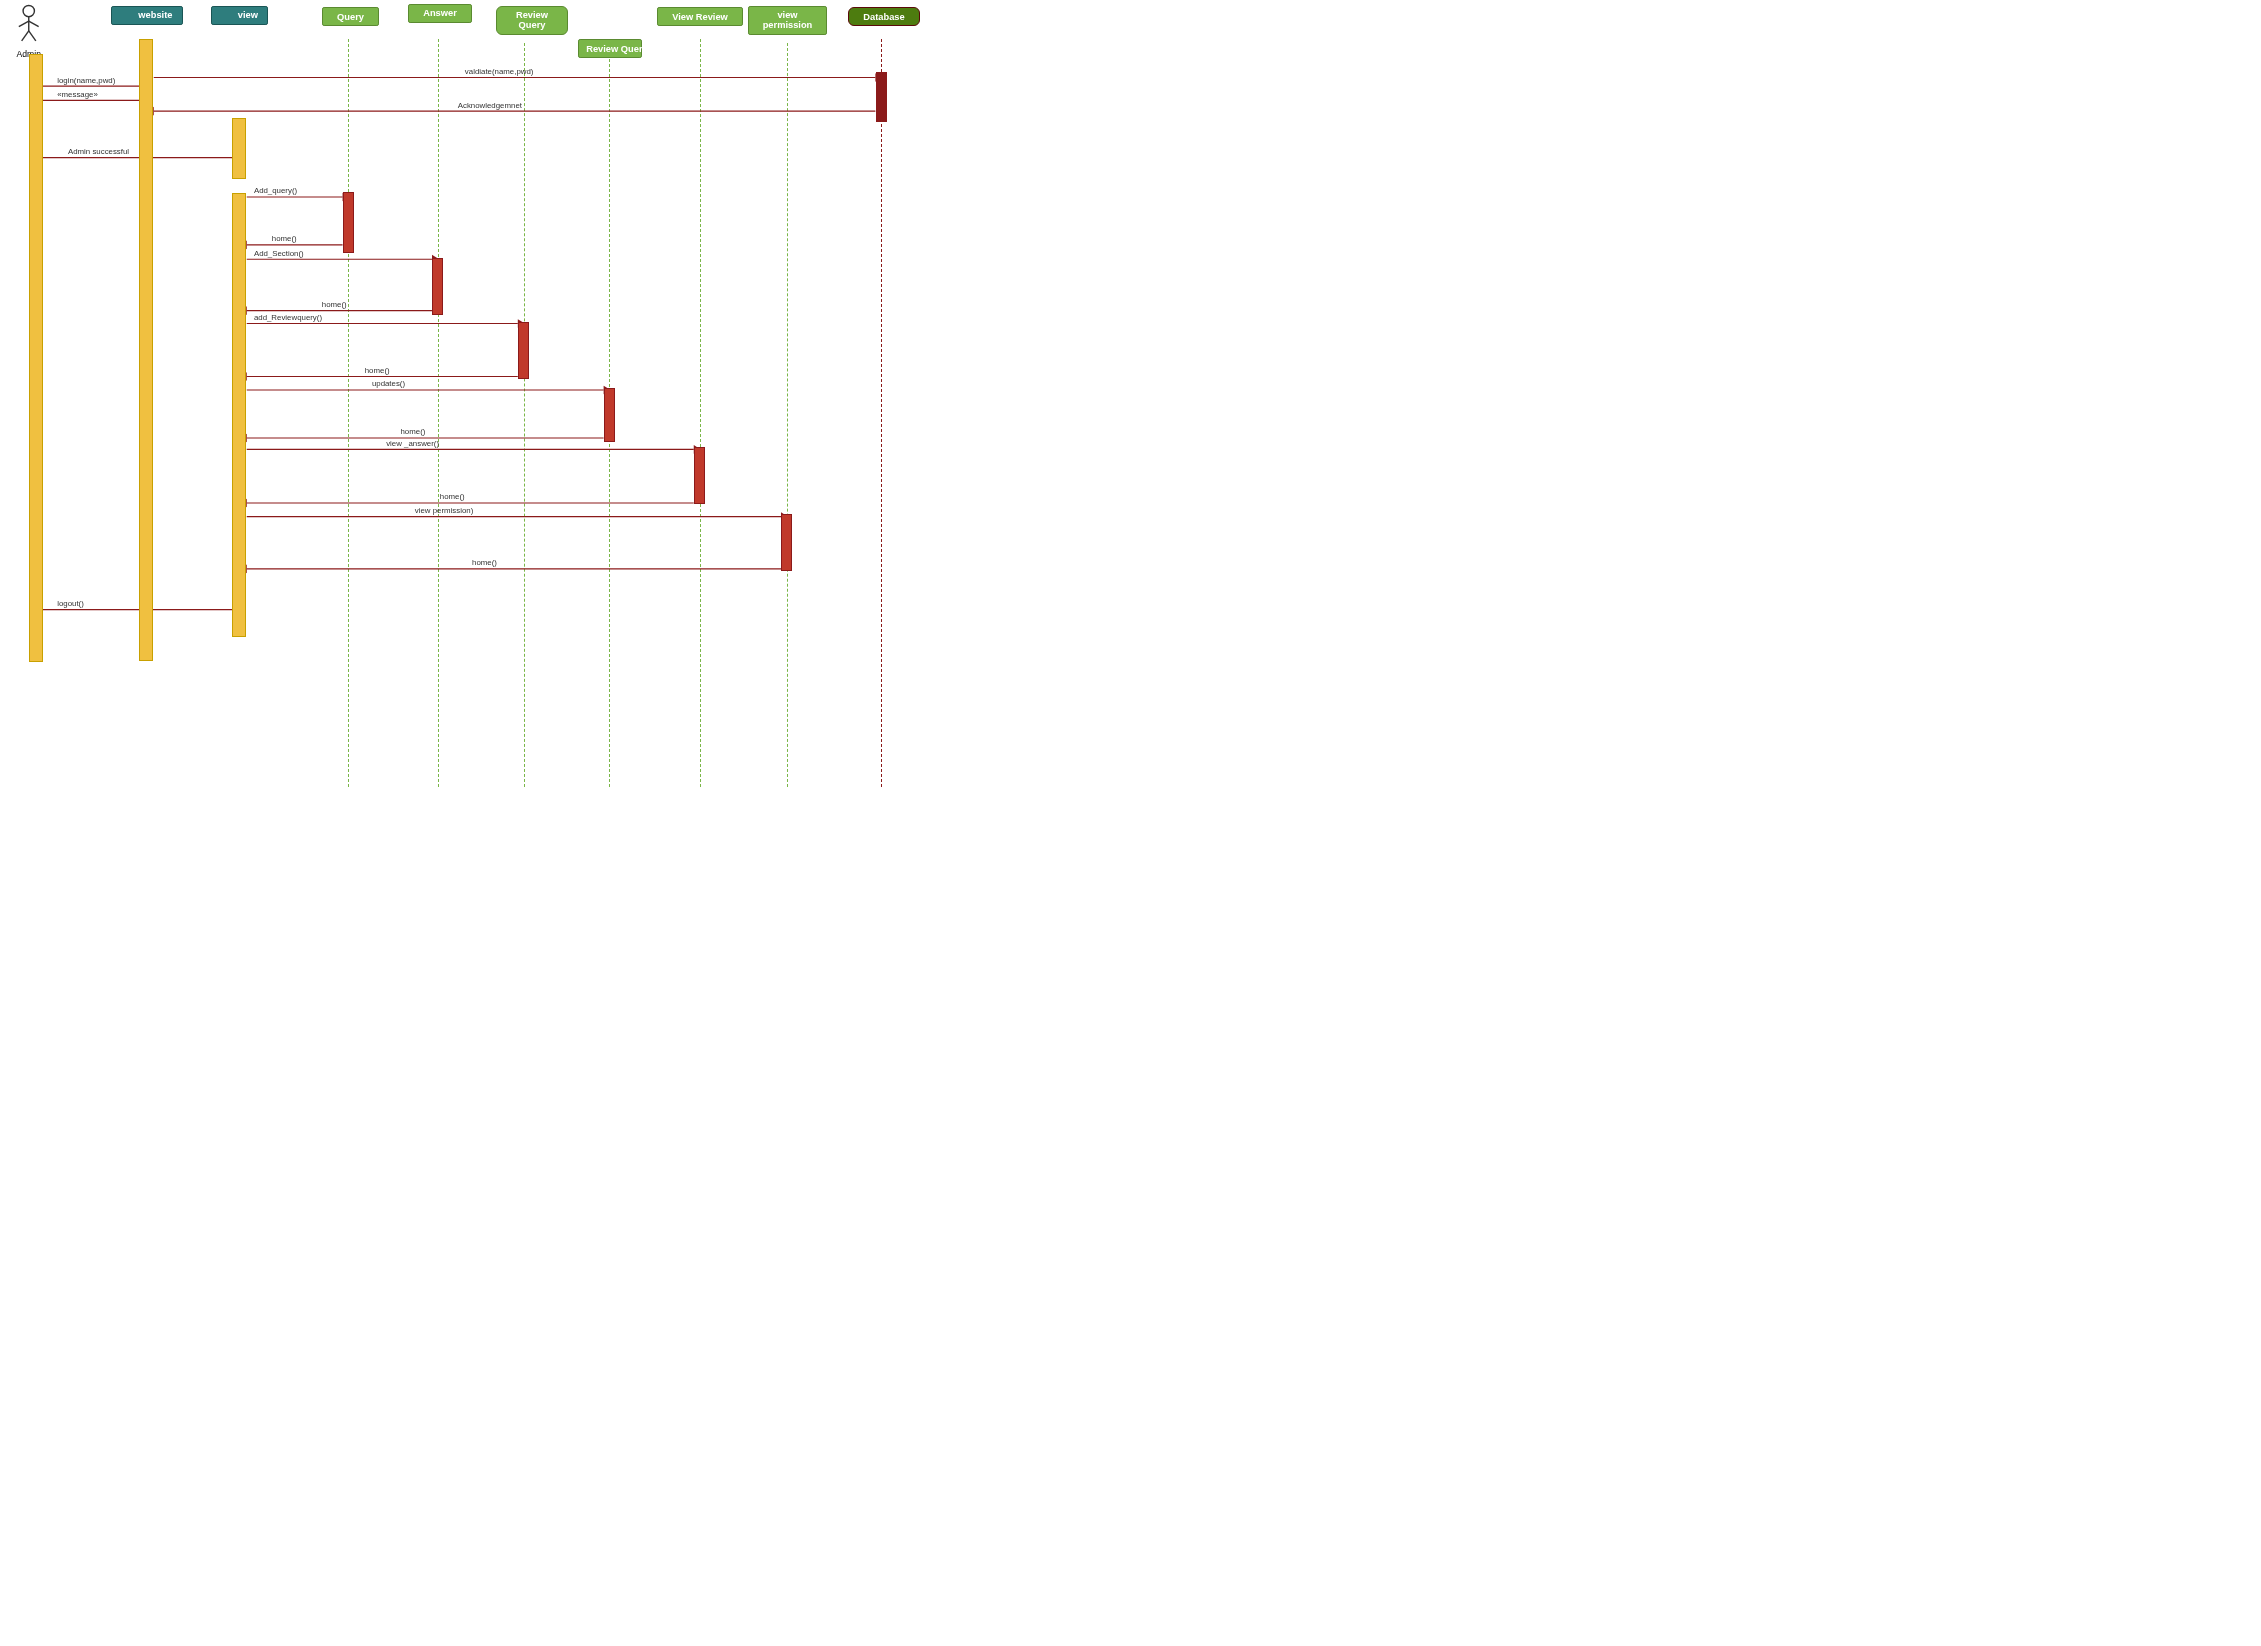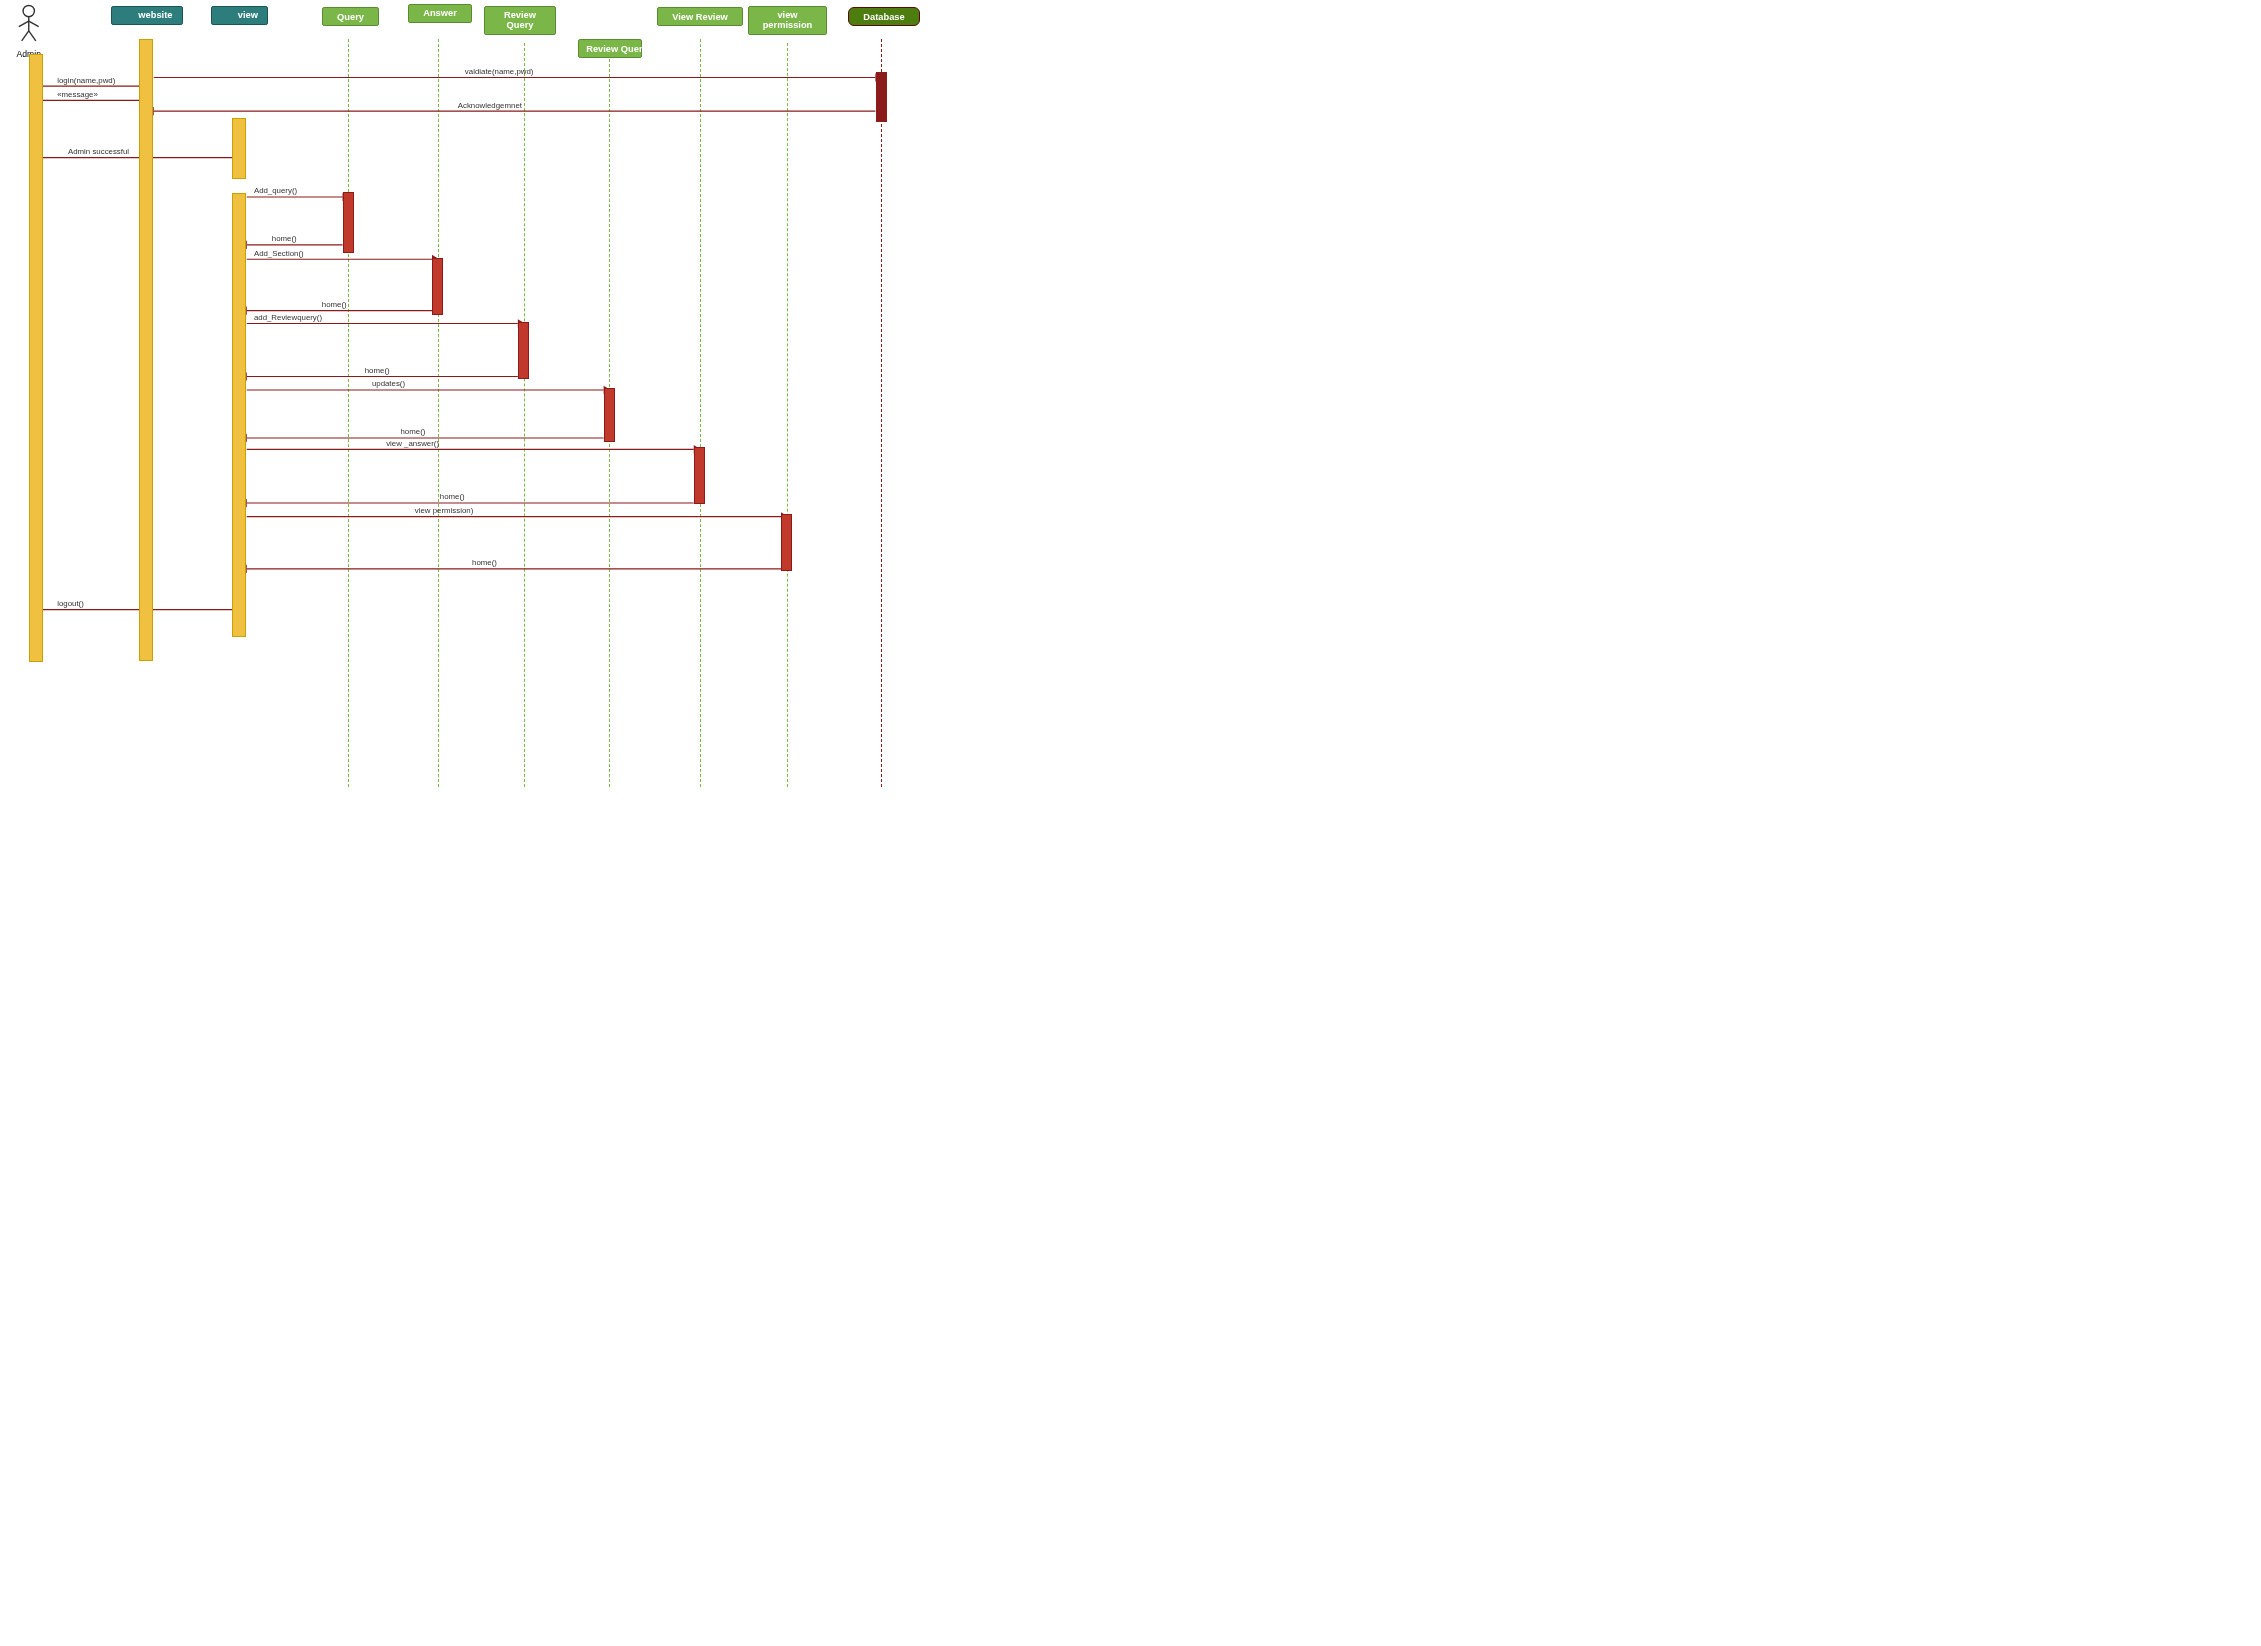--- a/index.html
+++ b/index.html
@@ -129,21 +129,21 @@
 
   <div class="activation-bar" style="left:343px; top:192px; height:61px;"></div>
 
   <div class="lifeline-box green" style="left:408px; width:64px; top:3.6px;">
     <span>Answer</span>
   </div>
   <div style="position:absolute; left:438px; top:39px; bottom:36px; width:1.4px; border-left:1.4px dashed #7ab648; z-index:1;"></div>
 
   <div class="activation-bar" style="left:432px; top:258px; height:57px;"></div>
 
-  <div class="lifeline-box green" style="left:484px; width:72px; top:5.7px; text-align:center;">
+  <div class="lifeline-box green" style="left:496px; width:72px; top:5.7px; text-align:center;border-radius:6px;">
     <span>Review<br>Query</span>
   </div>
   <div style="position:absolute; left:524px; top:43px; bottom:36px; width:1.4px; border-left:1.4px dashed #7ab648; z-index:1;"></div>
 
   <div class="activation-bar" style="left:518px; top:322px; height:57px;"></div>
 
   <div class="lifeline-box green" style="left:578px; width:64px; top:7.2px;margin-top:32px;">
     <span>Review
 Query</span>
   </div>

